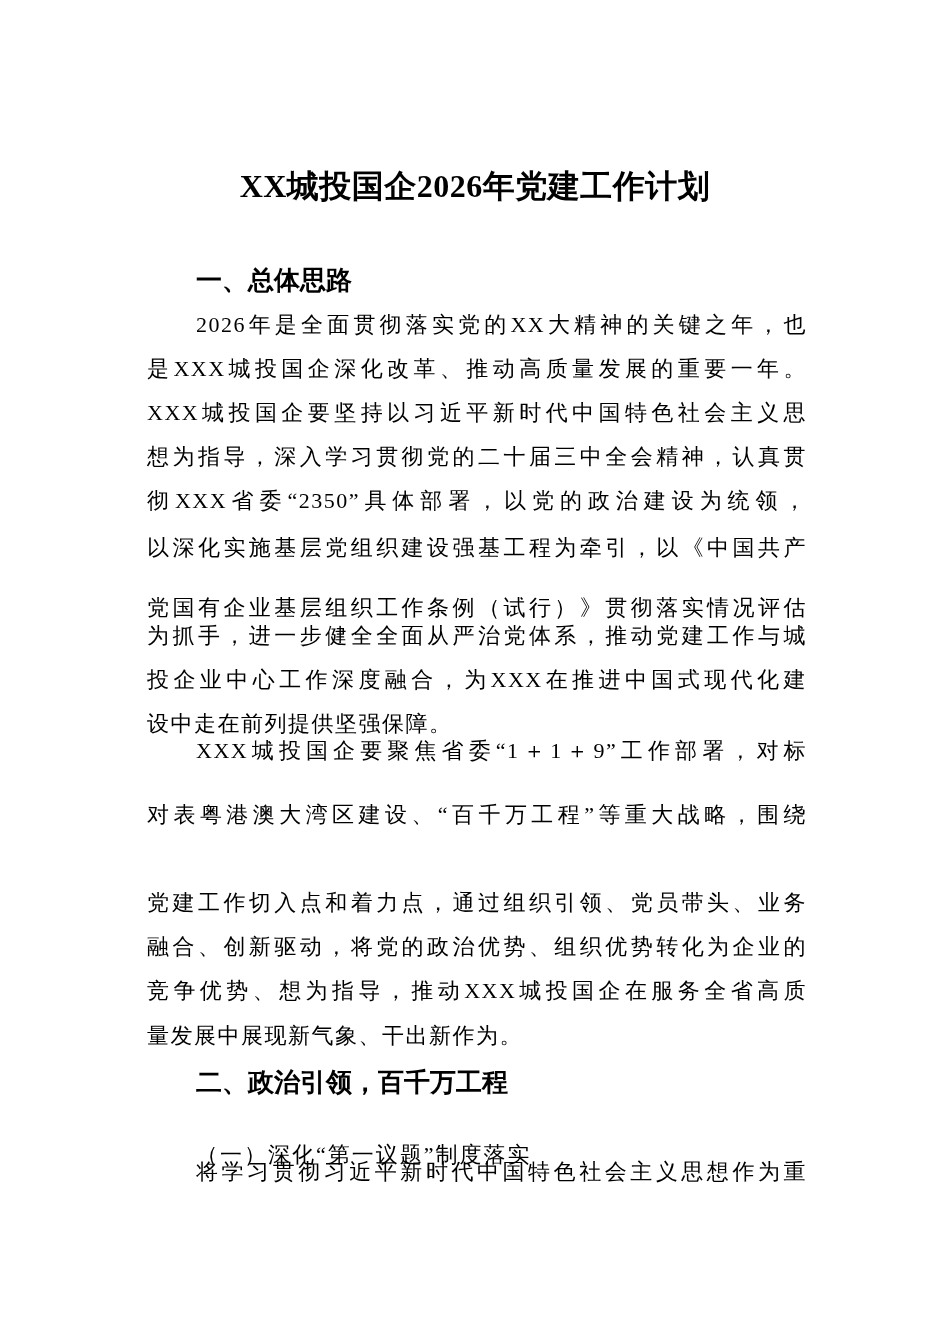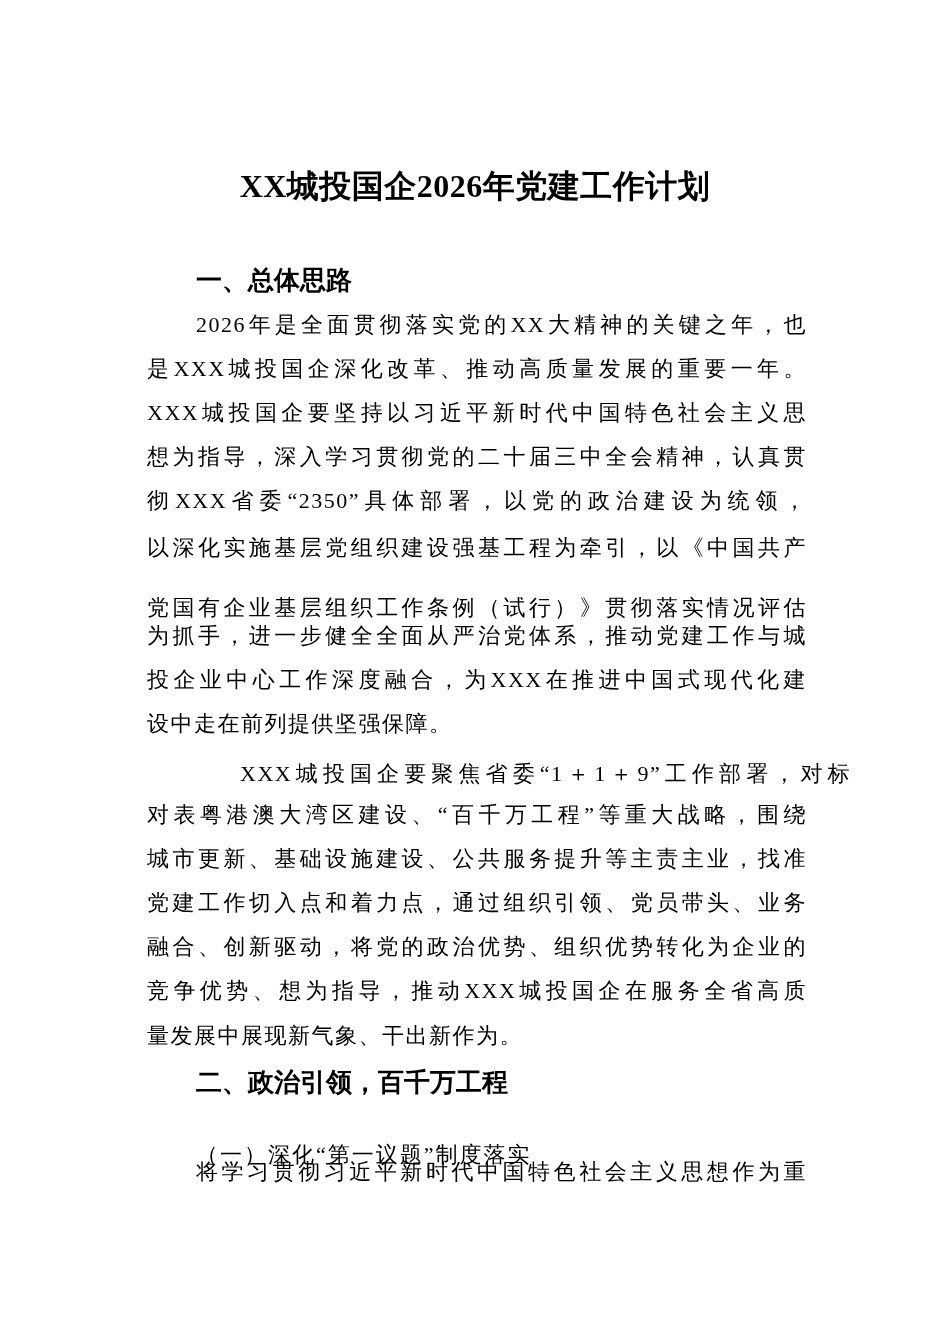--- a/index.html
+++ b/index.html
@@ -75,23 +75,22 @@
   <div class="line" style="top:354px;">是XXX城投国企深化改革、推动高质量发展的重要一年。</div>
   <div class="line" style="top:398px;">XXX城投国企要坚持以习近平新时代中国特色社会主义思</div>
   <div class="line" style="top:442px;">想为指导，深入学习贯彻党的二十届三中全会精神，认真贯</div>
   <div class="line" style="top:486px;">彻XXX省委“2350”具体部署，以党的政治建设为统领，</div>
   <div class="line" style="top:533px;">以深化实施基层党组织建设强基工程为牵引，以《中国共产</div>
   <div class="line" style="top:577px;margin-top:16px;">党国有企业基层组织工作条例（试行）》贯彻落实情况评估</div>
   <div class="line" style="top:621px;">为抓手，进一步健全全面从严治党体系，推动党建工作与城</div>
   <div class="line" style="top:665px;">投企业中心工作深度融合，为XXX在推进中国式现代化建</div>
   <div class="line last" style="top:709px;">设中走在前列提供坚强保障。</div>
 
-  <div class="line indent" style="top:759px;margin-left:44px;">XXX城投国企要聚焦省委“1＋1＋9”工作部署，对标</div>
+  <div class="line indent" style="top:736px;">XXX城投国企要聚焦省委“1＋1＋9”工作部署，对标</div>
   <div class="line" style="top:800px;">对表粤港澳大湾区建设、“百千万工程”等重大战略，围绕</div>
-  <div class="line" style="top:844px;">城市更新、基础设施建设、公共服务提升等主责主业，找准</div>
   <div class="line" style="top:932px;">融合、创新驱动，将党的政治优势、组织优势转化为企业的</div>
   <div class="line" style="top:888px;">党建工作切入点和着力点，通过组织引领、党员带头、业务</div>
   <div class="line" style="top:976px;">竞争优势、想为指导，推动XXX城投国企在服务全省高质</div>
   <div class="line last" style="top:1021px;">量发展中展现新气象、干出新作为。</div>
 
   <div class="heading" style="top:1067px;">二、政治引领，百千万工程</div>
   <div class="subheading" style="top:1140px;">（一）深化“第一议题”制度落实</div>
   <div class="line indent" style="top:1157px;">将学习贯彻习近平新时代中国特色社会主义思想作为重</div>
 
 </div>

